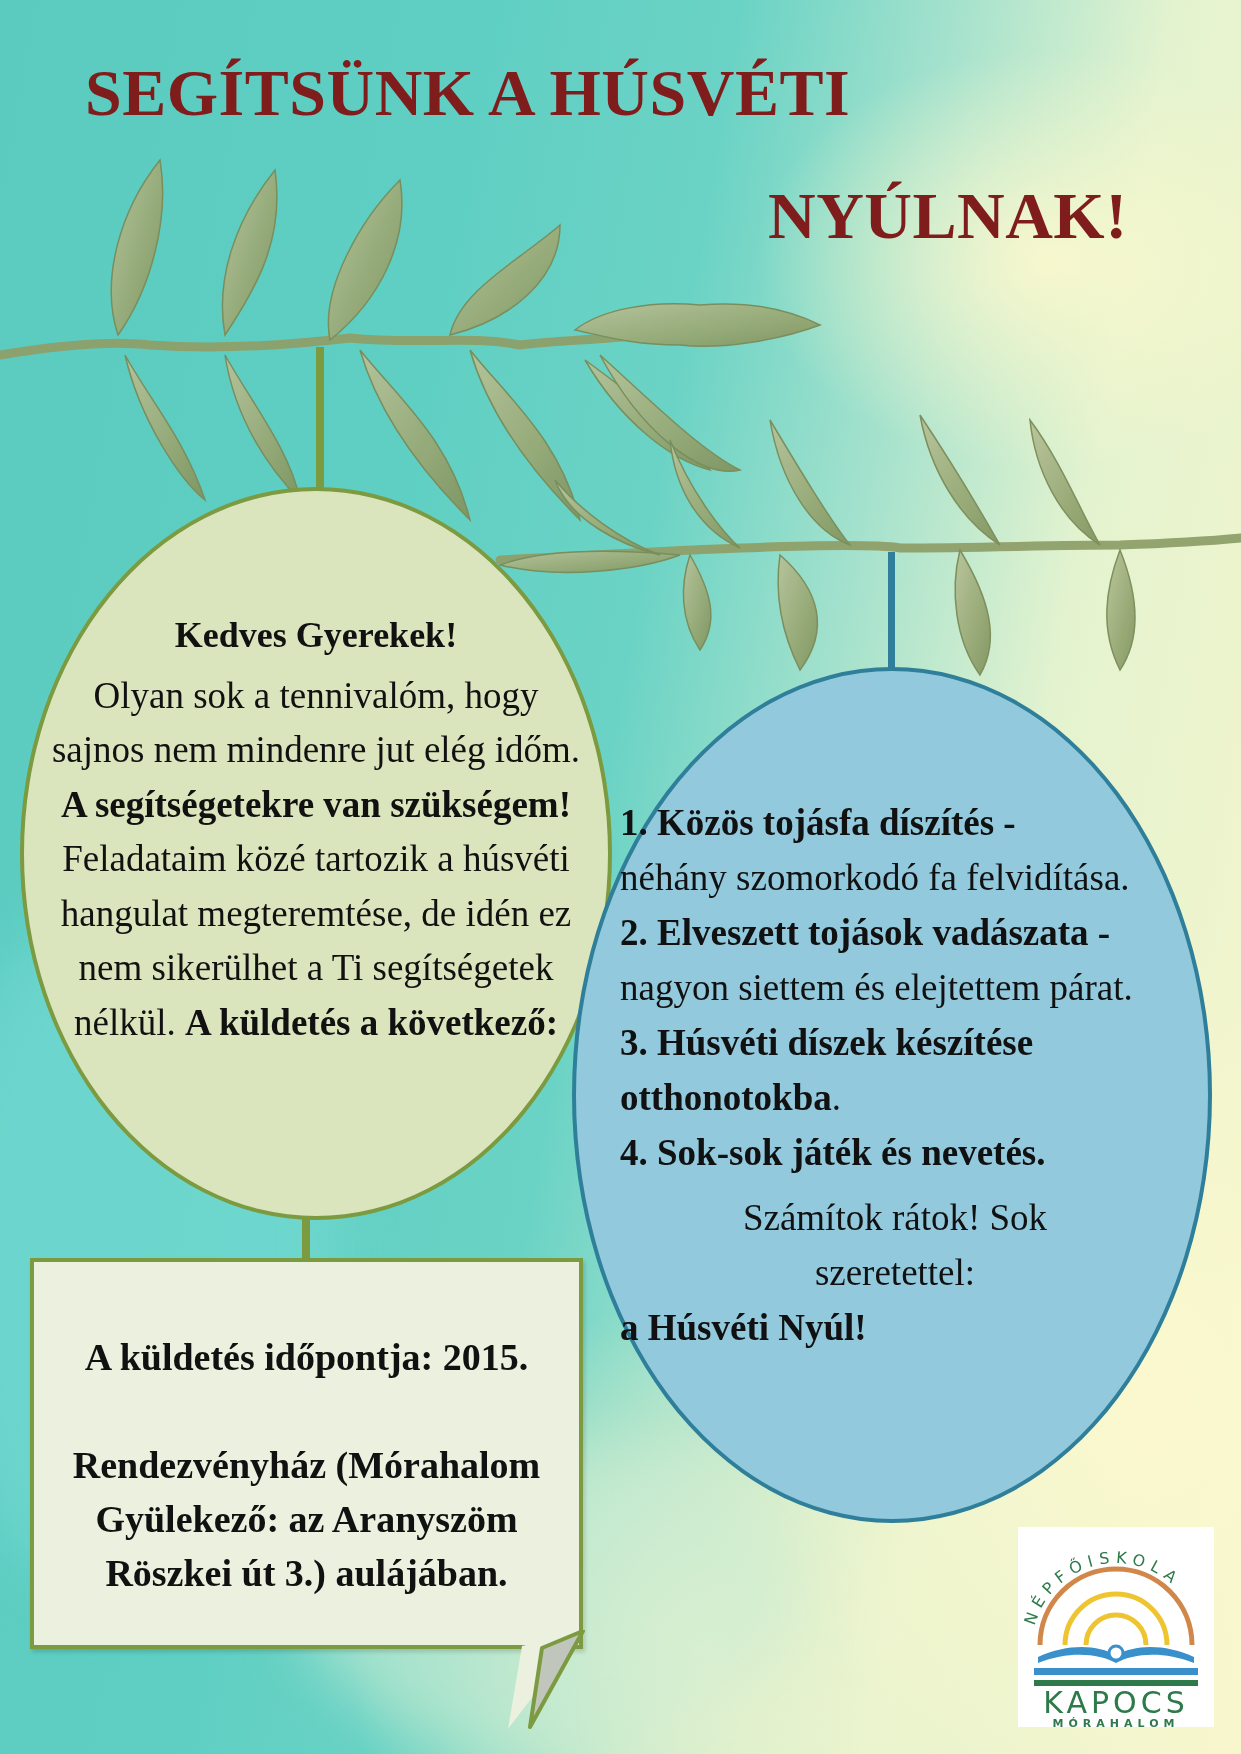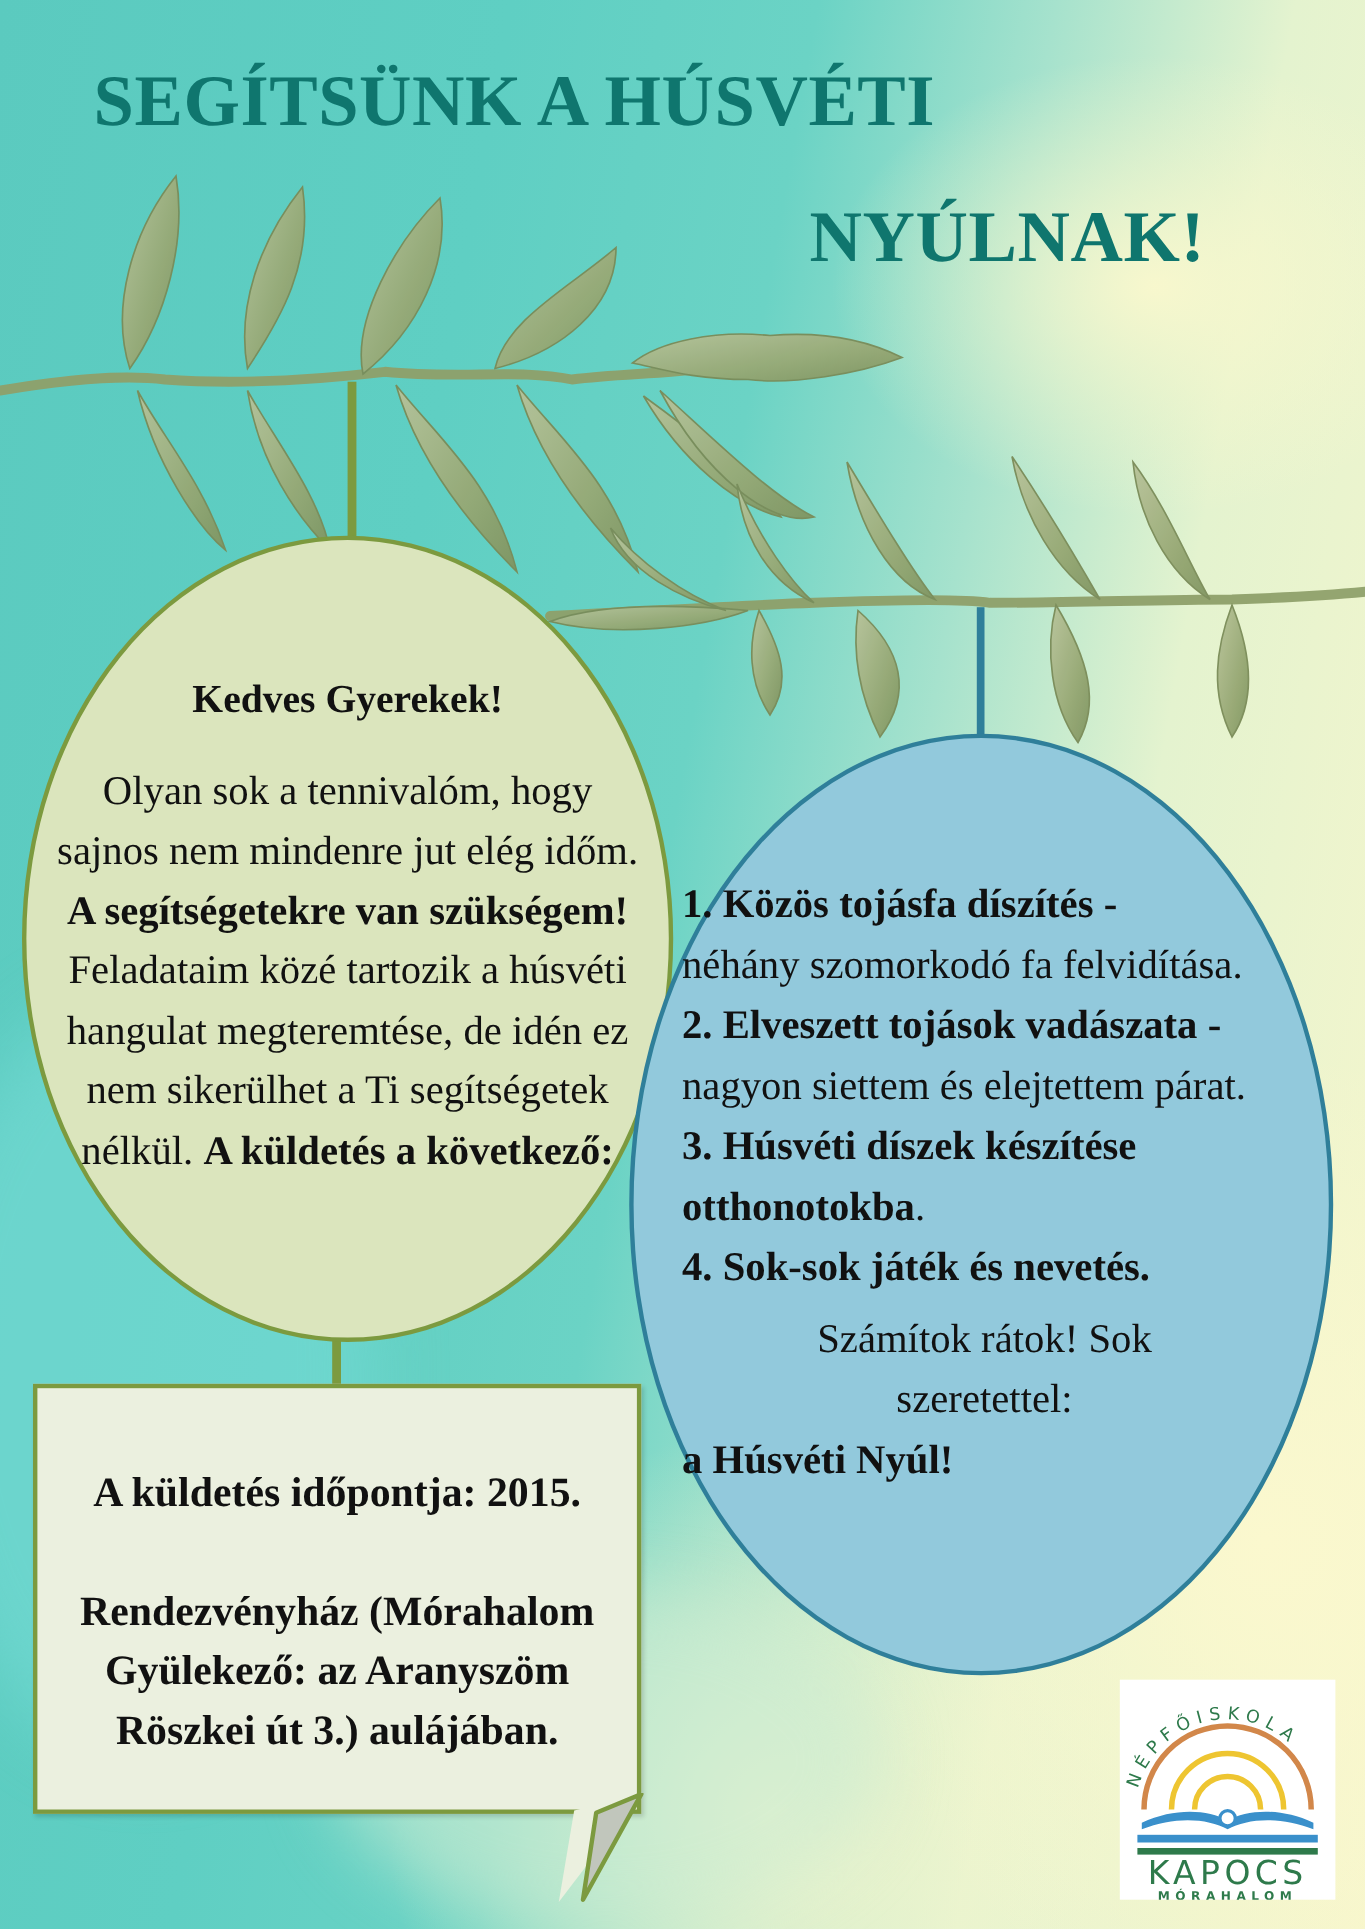--- a/index.html
+++ b/index.html
@@ -5,31 +5,31 @@
   html, body { margin:0; padding:0; }
   body { width:1241px; height:1754px; position:relative; overflow:hidden;
     font-family:"Liberation Serif", "DejaVu Serif", serif; color:#111;
     background:
       radial-gradient(ellipse 420px 300px at 1050px 260px, rgba(250,248,205,0.95), rgba(250,248,205,0) 70%),
       radial-gradient(ellipse 520px 600px at 1150px 1400px, rgba(251,248,206,1), rgba(251,248,206,0) 75%),
       radial-gradient(ellipse 500px 500px at 700px 1650px, rgba(246,246,205,0.9), rgba(246,246,205,0) 70%),
       linear-gradient(100deg, #5bcabf 0%, #5fcfc3 30%, #6bd3c5 48%, #a6e2cd 62%, #e4f3cf 76%, #f7f6cc 100%);
   }
   .wash { position:absolute; border-radius:50%; filter:blur(30px); pointer-events:none; }
-  .title { position:absolute; font-weight:bold; font-size:66px; letter-spacing:0.5px; color:#0f766e; white-space:nowrap; }
+  .title { position:absolute; font-weight:bold; font-size:66px; letter-spacing:0.5px; color:#7f1d1d; white-space:nowrap; }
   #t1 { left:85px; top:55px; }
-  #t2 { left:736px; top:178px; }
+  #t2 { left:768px; top:178px; }
   svg.branch { position:absolute; left:0; top:140px; }
   .connector { position:absolute; width:8px; }
   .egg { position:absolute; border-radius:50%; box-sizing:border-box; }
   #egg-left { left:20px; top:487px; width:592px; height:733px; background:#dbe5bd; border:4px solid #7c9a3f; }
   #egg-right { left:572px; top:667px; width:640px; height:856px; background:#92c9dc; border:4px solid #2f7f9a; }
   .egg-text { position:absolute; text-align:center; }
   #left-text { left:50px; top:608px; width:532px; font-size:37px; line-height:54.5px; }
-  #left-text .greet { font-weight:bold; font-size:36px; margin-bottom:30px; display:block; }
+  #left-text .greet { font-weight:bold; font-size:36px; margin-bottom:6px; display:block; }
   b { font-weight:bold; }
   #right-text { left:620px; top:795px; width:550px; font-family:"Liberation Serif", serif; font-size:37px; line-height:55px; }
   .item { display:block; text-align:left; }
   .sign { display:block; margin-top:10px; }
   .note { position:absolute; left:30px; top:1258px; width:553px; height:391px; box-sizing:border-box;
     background:#ebf0df; border:4px solid #7c9a3f; box-shadow:2px 3px 4px rgba(0,0,0,0.15); }
   .note-text { position:absolute; left:30px; top:1330px; width:553px; text-align:center; font-weight:bold; font-size:38px; line-height:54px; }
   .note-text .gap { height:54px; }
   svg.curl { position:absolute; left:500px; top:1630px; }
   .logo { position:absolute; left:1018px; top:1527px; width:196px; height:200px; background:#fff; }

